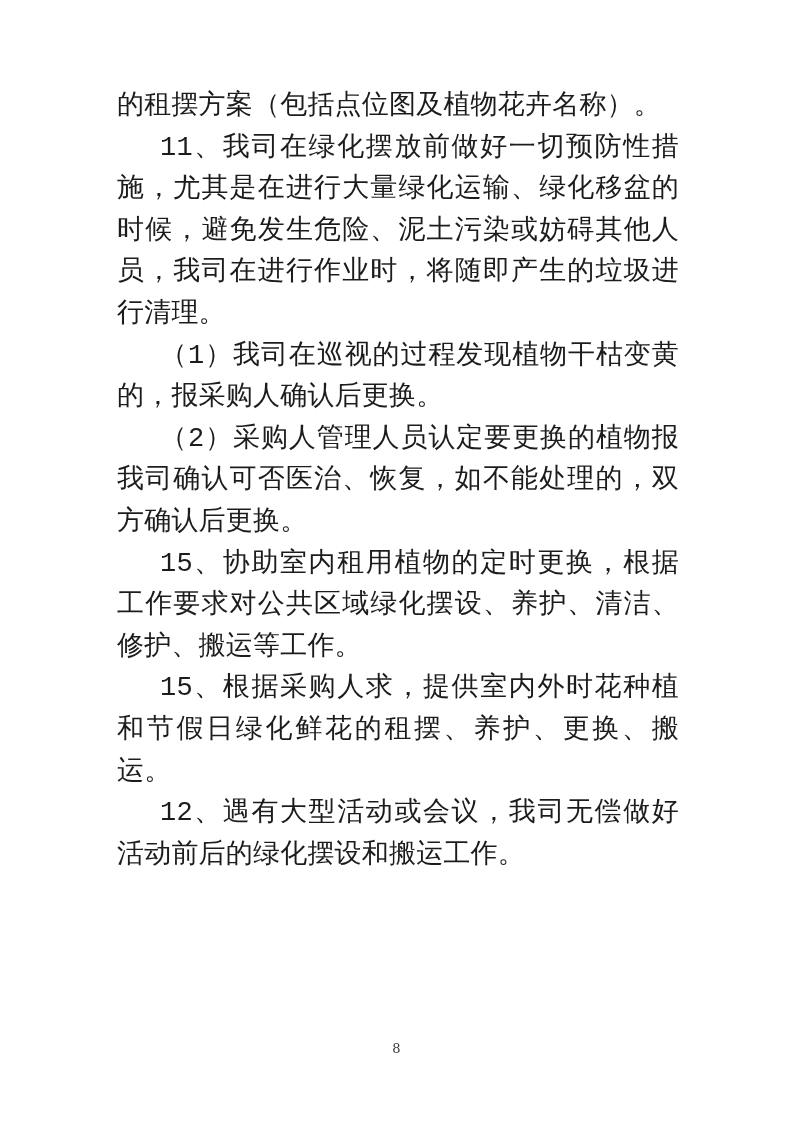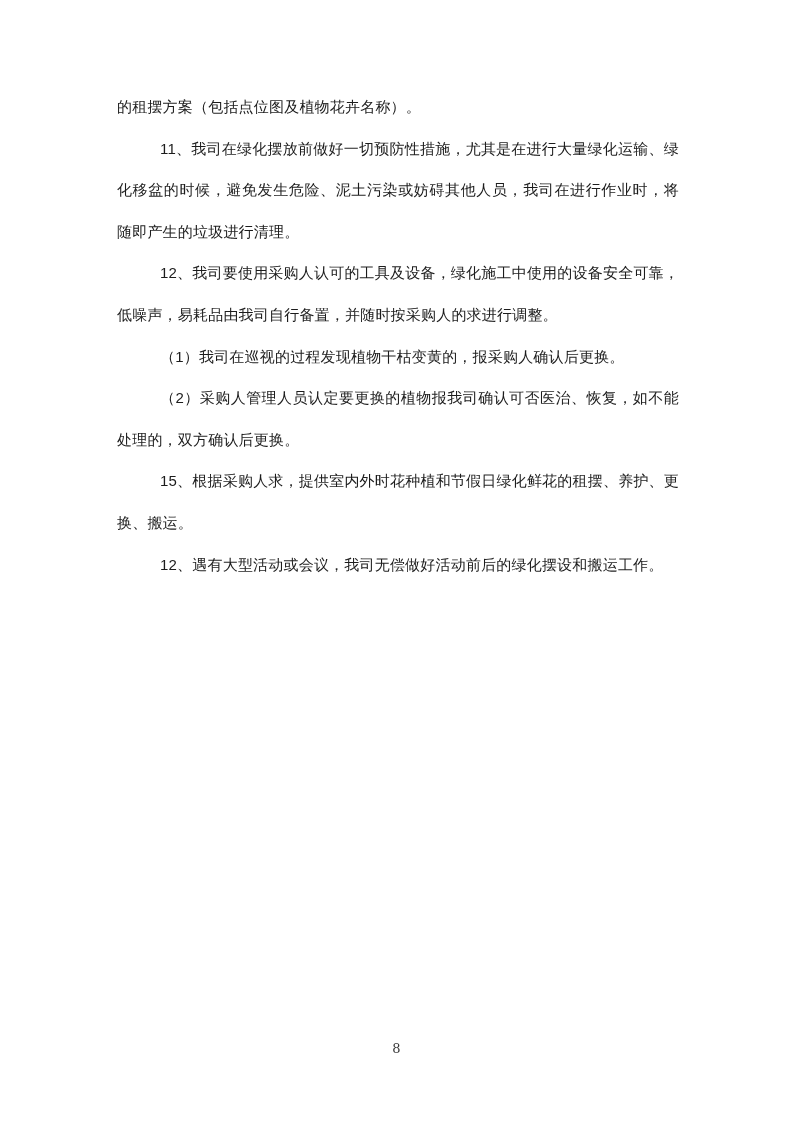--- a/index.html
+++ b/index.html
@@ -30,27 +30,27 @@
   
   .doc-body {
     position: absolute;
     left: 117px;
     top: 86px;
     width: 562px;
   }
 
   .para {
     margin: 0;
-    font-size: 15px;
+    font-size: 27px;
     line-height: 41.6px;
     text-align: justify;
     text-justify: inter-ideograph;
     letter-spacing: 0.2px;
     color: #1c1c1c;
-    font-family: Liberation Sans, sans-serif;
+    font-family: Liberation Mono, monospace;
   }
 
   .para.indent {
     text-indent: 43px;
   }
 
   .para.noindent {
     text-indent: 0;
   }
 
@@ -69,28 +69,28 @@
 <body>
 
 <div class="page">
 
   <div class="doc-body">
 
     <p class="para noindent">的租摆方案（包括点位图及植物花卉名称）。</p>
 
     <p class="para indent">11、我司在绿化摆放前做好一切预防性措施，尤其是在进行大量绿化运输、绿化移盆的时候，避免发生危险、泥土污染或妨碍其他人员，我司在进行作业时，将随即产生的垃圾进行清理。</p>
 
-    <p class="para indent">12、我司要使用采购人认可的工具及设备，绿化施工中使用的设备安全可靠，低噪声，易耗品由我司自行备置，并随时按采购人的求进行调整。</p>
 
 
 
     <p class="para indent">（1）我司在巡视的过程发现植物干枯变黄的，报采购人确认后更换。</p>
 
     <p class="para indent">（2）采购人管理人员认定要更换的植物报我司确认可否医治、恢复，如不能处理的，双方确认后更换。</p>
 
+    <p class="para indent">15、协助室内租用植物的定时更换，根据工作要求对公共区域绿化摆设、养护、清洁、修护、搬运等工作。</p>
 
     <p class="para indent">15、根据采购人求，提供室内外时花种植和节假日绿化鲜花的租摆、养护、更换、搬运。</p>
 
     <p class="para indent">12、遇有大型活动或会议，我司无偿做好活动前后的绿化摆设和搬运工作。</p>
 
   </div>
 
   <div class="page-number">8</div>
 
 </div>

